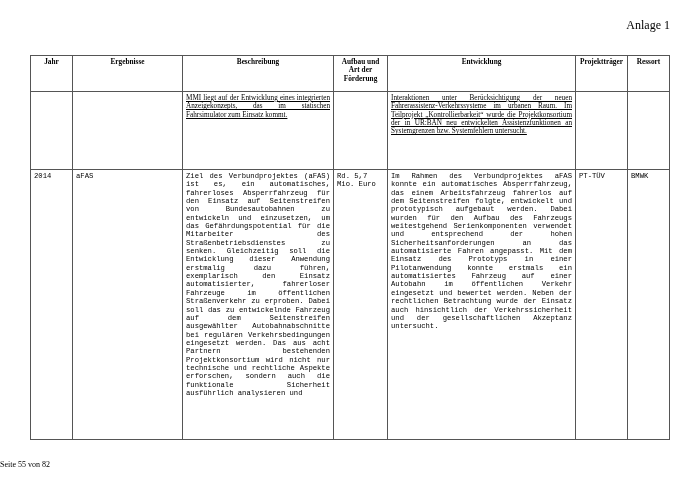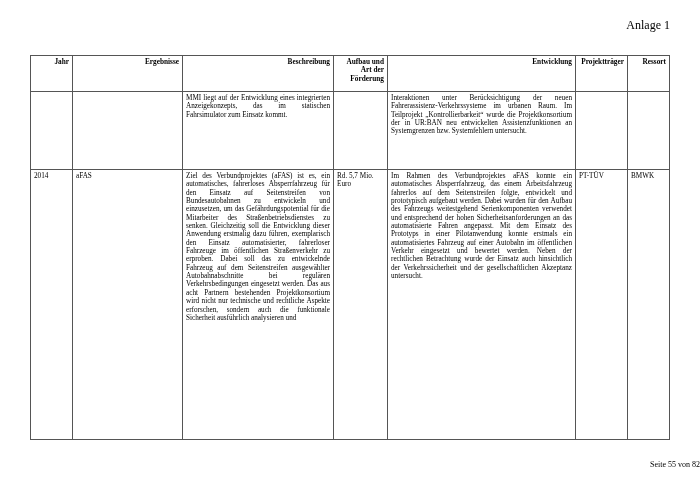--- a/index.html
+++ b/index.html
@@ -35,34 +35,34 @@
     vertical-align: top;
     padding: 2px 3px 2px 3px;
     font-size: 7.2px;
     line-height: 1.16;
     overflow: hidden;
     word-wrap: break-word;
     hyphens: auto;
     -webkit-hyphens: auto;
   }
   .report-table th {
-    text-align: right;
+    text-align: center;
     font-weight: bold;
     font-size: 7.3px;
   }
   .report-table thead tr { height: 36px; }
-  .report-table tbody tr.row-0 { height: 78px; }
-  .report-table tbody tr.row-1 { height: 270px; }
+  .report-table tbody tr.row-0 { height: 78px; text-decoration: underline; }
+  .report-table tbody tr.row-1 { height: 270px; font-family: Liberation Mono, monospace; }
   td.justify { text-align: justify; }
   .page-footer {
     position: absolute;
     bottom: 26px;
     left: 0;
     width: 100%;
-    text-align: right;
+    text-align: left;
     font-size: 8px;
   }
 </style>
 </head>
 <body>
 
 <div class="page-annotation">Anlage 1</div>
 
 <table class="report-table">
   <colgroup>

